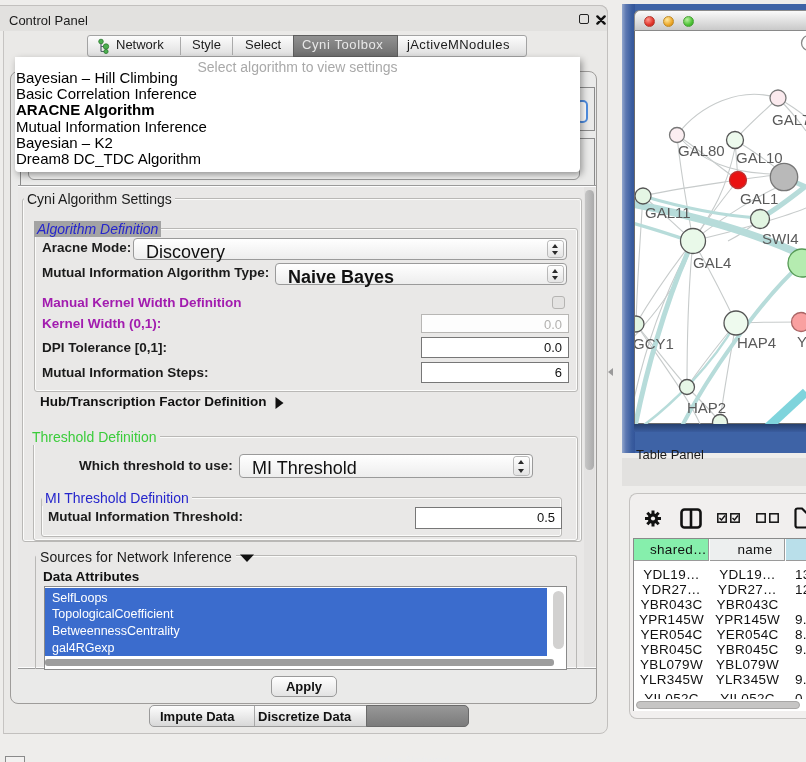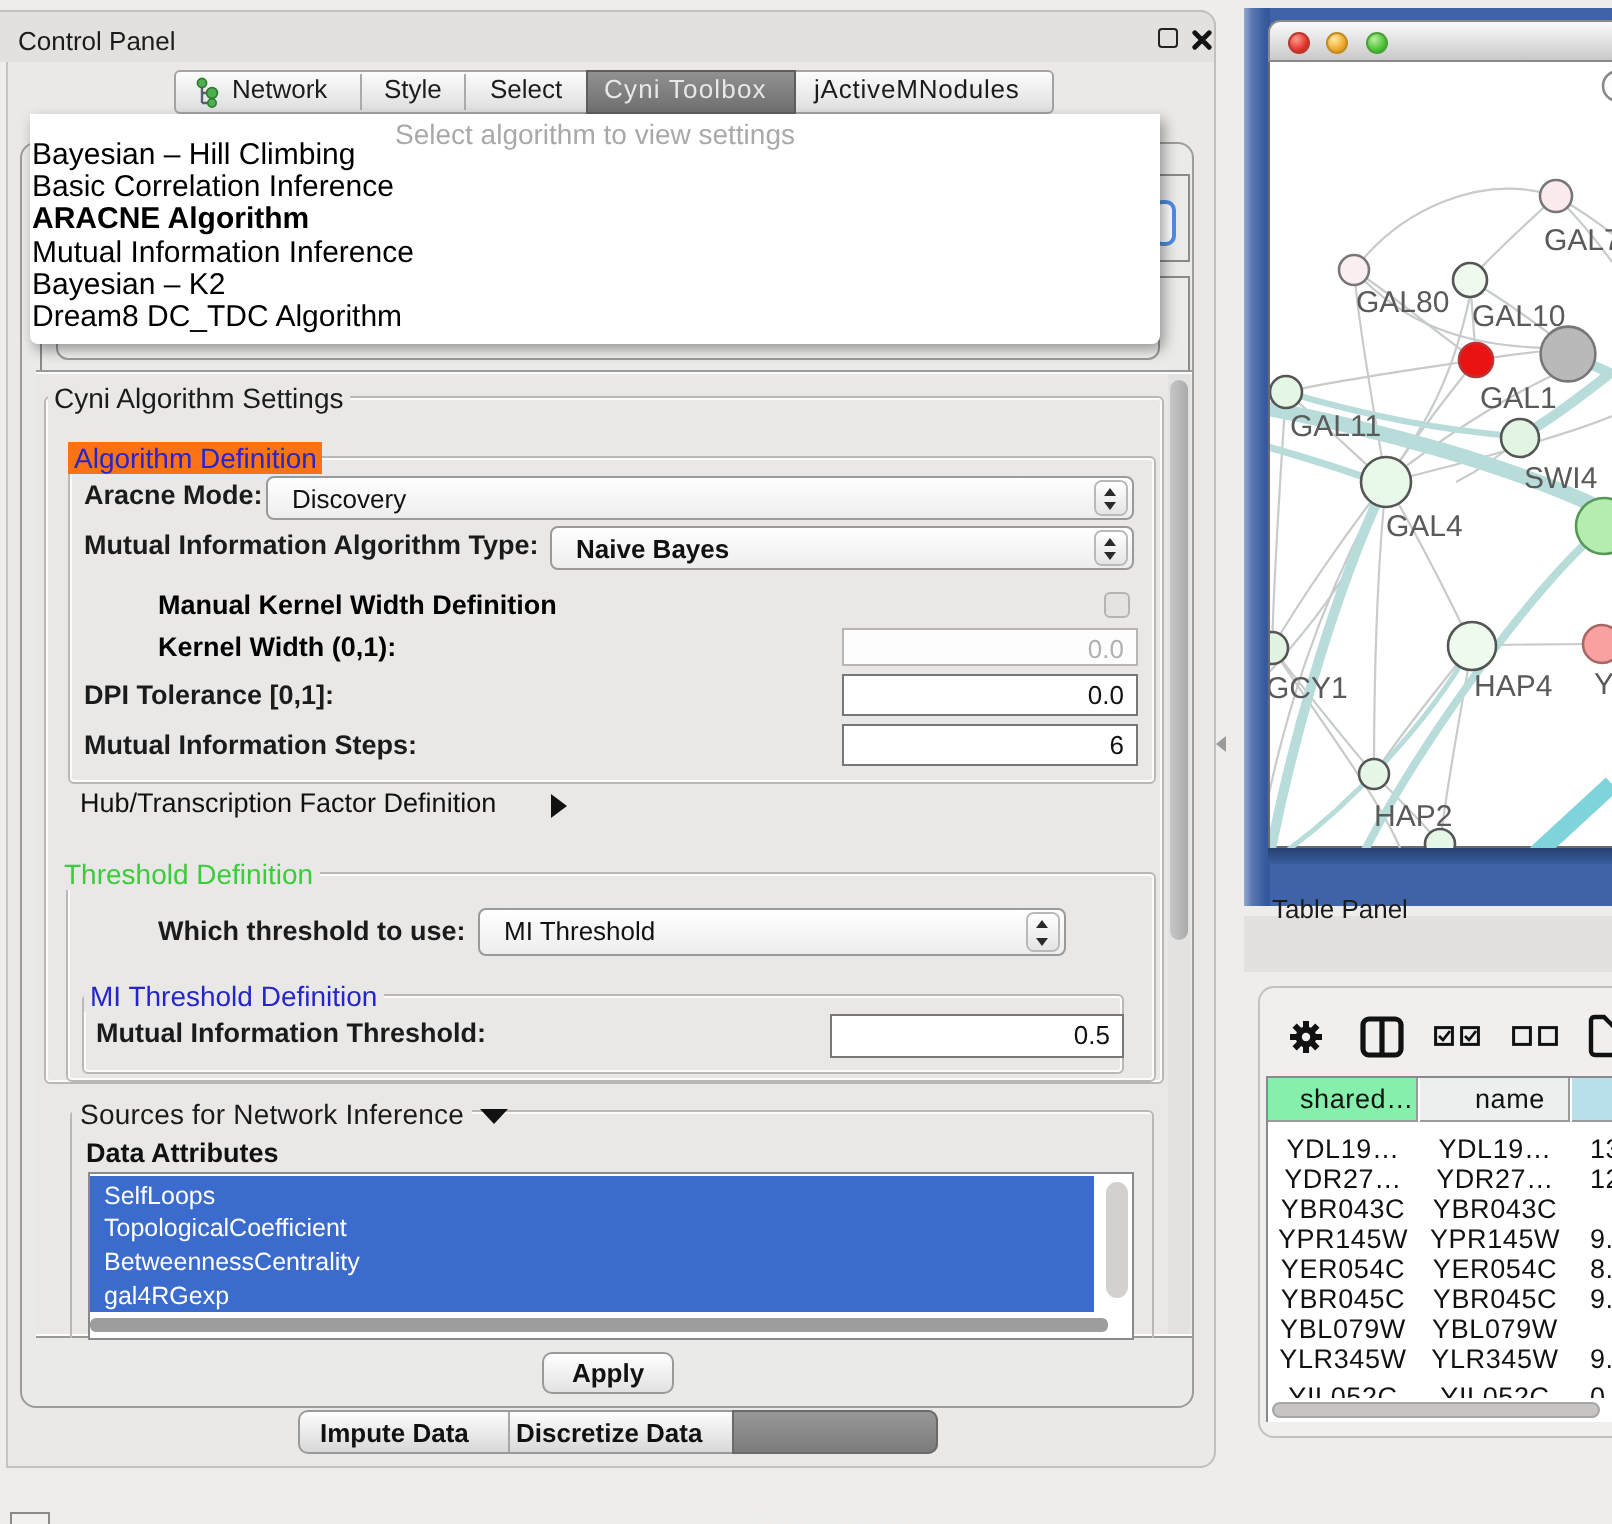--- a/index.html
+++ b/index.html
@@ -1,23 +1,23 @@
 <!DOCTYPE html>
 <html><head>
 <meta charset="utf-8">
 <style>
 * { margin:0; padding:0; box-sizing:border-box; }
 html,body { width:806px; height:762px; overflow:hidden; }
 body { font-family:"Liberation Sans", sans-serif; background:#eeedeb; position:relative; }
 .abs { position:absolute; }
 .lbl { font-size:13.5px; font-weight:bold; color:#1b1b1b; }
-.dis { color:#000000;margin-left:37px; }
+.dis { color:#a21caf; }
 .field { background:#fff; border:1px solid #777; font-size:13px; color:#111; text-align:right; padding-right:6px; line-height:19px; }
 .dis2 { border:1px solid #b7b6b4; color:#b2b1af; background:#fdfdfd; }
-.combo { background:linear-gradient(#ffffff,#ededed); border:1px solid #9a9a9a; border-radius:4px; font-size:13px; color:#111; }
+.combo { background:linear-gradient(#ffffff,#ededed); border:1px solid #9a9a9a; border-radius:4px; font-size:18px; color:#111; }
 .combo span { position:absolute; left:12px; top:3px; }
 .combo i { position:absolute; right:3px; top:2px; bottom:2px; width:15px; border-radius:3px; background:linear-gradient(#ffffff,#e4e4e4); box-shadow:0 0 0 1px #b9b9b9; }
 .combo i:before { content:""; position:absolute; left:4px; top:2.5px; width:0; height:0; border-left:3.5px solid transparent; border-right:3.5px solid transparent; border-bottom:4.5px solid #2a2a2a; }
 .combo i:after { content:""; position:absolute; left:4px; bottom:2.5px; width:0; height:0; border-left:3.5px solid transparent; border-right:3.5px solid transparent; border-top:4.5px solid #2a2a2a; }
 .li { position:absolute; left:7px; font-size:12.5px; color:#fff; }
 .pi { position:absolute; left:1px; font-size:15px; color:#000; white-space:nowrap; }
 .tl { width:11px; height:11px; border-radius:50%; }
 .tr1 { position:absolute; width:75px; text-align:center; font-size:13.5px; letter-spacing:0.3px; color:#111; }
 </style>
 </head>
@@ -63,21 +63,21 @@
 
 <div class="abs" style="left:18px; top:185px; width:578px; height:484px; background:#e9e8e7; border-top:1px solid #9a9a9a; border-bottom:1px solid #9a9a9a; box-shadow:inset 0 1px 0 #fdfdfd, inset 0 -1px 0 #fdfdfd;"></div>
 
 <div class="abs" style="left:584px; top:187px; width:11px; height:480px; background:#e3e2e1;"></div>
 <div class="abs" style="left:585px; top:190px; width:9px; height:280px; background:linear-gradient(90deg,#c6c6c6,#ababab); border-radius:5px;"></div>
 
 <div class="abs" style="left:22px; top:198px; width:560px; height:344px; border:1px solid #b9b8b6; border-radius:3px; box-shadow:inset 0 0 0 1px #fbfbfa;"></div>
 <div class="abs" style="left:24px; top:191px; padding:0 3px; background:#e9e8e7; font-size:14px; color:#1b1b1b;">Cyni Algorithm Settings</div>
 
 <div class="abs" style="left:34px; top:228px; width:544px; height:164px; border:1px solid #b9b8b6; border-radius:3px; box-shadow:inset 0 0 0 1px #fbfbfa;"></div>
-<div class="abs" style="left:34px; top:221px; padding:0 3px; background:#f97316; font-size:14px; color:#2525cc;">Algorithm Definition</div>
+<div class="abs" style="left:34px; top:221px; padding:0 3px; background:#a3a3a3; font-size:14px; color:#2525cc;font-style:italic;">Algorithm Definition</div>
 
 <div class="abs lbl" style="left:42px; top:240px;">Aracne Mode:</div>
 <div class="combo abs" style="left:133px; top:238px; width:434px; height:22px;">
     <span>Discovery</span>
     <i></i>
   </div>
 <div class="abs lbl" style="left:42px; top:265px;">Mutual Information Algorithm Type:</div>
 <div class="combo abs" style="left:275px; top:263px; width:292px; height:22px;font-weight:bold;">
     <span>Naive Bayes</span>
     <i></i>
@@ -88,21 +88,21 @@
 
 <div class="abs lbl dis" style="left:42px; top:316px;">Kernel Width (0,1):</div>
 <div class="field abs dis2" style="left:421px; top:314px; width:148px; height:19px;">0.0</div>
 
 <div class="abs lbl" style="left:42px; top:340px;">DPI Tolerance [0,1]:</div>
 <div class="field abs" style="left:421px; top:337px; width:148px; height:21px;">0.0</div>
 
 <div class="abs lbl" style="left:42px; top:365px;">Mutual Information Steps:</div>
 <div class="field abs" style="left:421px; top:362px; width:148px; height:21px;">6</div>
 
-<div class="abs" style="left:40px; top:394px; font-size:13.5px; font-weight:normal; color:#111;">Hub/Transcription Factor Definition</div>
+<div class="abs" style="left:40px; top:394px; font-size:13.5px; font-weight:bold; color:#111;">Hub/Transcription Factor Definition</div>
 <svg class="abs" style="left:274px; top:396px;" width="11" height="14" viewBox="0 0 11 14">
     <path d="M1.5 1 L9.5 7 L1.5 13 Z" fill="#111"></path>
   </svg>
 
 <div class="abs" style="left:33px; top:436px; width:545px; height:105px; border:1px solid #b9b8b6; border-radius:3px; box-shadow:inset 0 0 0 1px #fbfbfa;"></div>
 <div class="abs" style="left:29px; top:429px; padding:0 3px; background:#e9e8e7; font-size:14px; color:#3bcc3b;">Threshold Definition</div>
 
 <div class="abs lbl" style="left:79px; top:458px;">Which threshold to use:</div>
 <div class="combo abs" style="left:239px; top:454px; width:294px; height:24px;">
     <span>MI Threshold</span>

